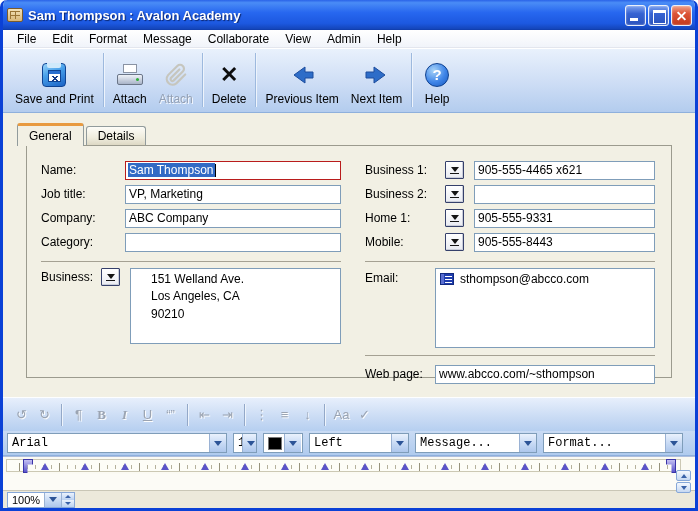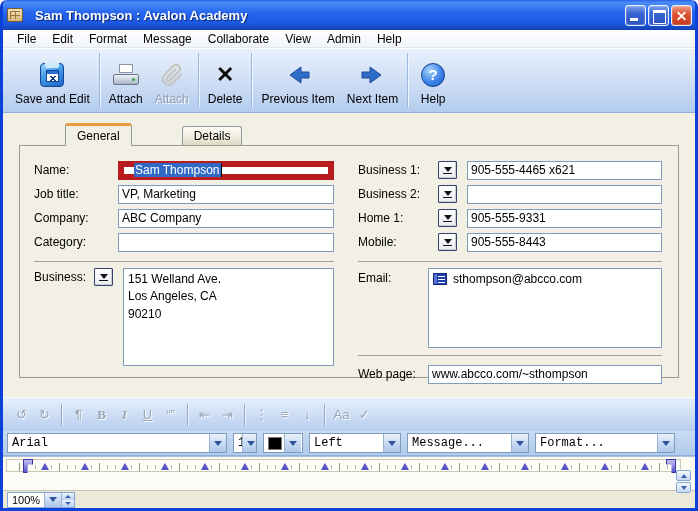--- a/index.html
+++ b/index.html
@@ -5,21 +5,21 @@
   * { margin:0; padding:0; box-sizing:border-box; }
   html,body { width:698px; height:511px; }
   body { font-family:"Liberation Sans", sans-serif; font-size:12px; color:#000; background:#fff; }
 
   .window { width:698px; height:511px; border:3px solid #0b41d6; border-top:none; border-radius:7px 7px 0 0;
             display:flex; flex-direction:column; background:#f2f0e4; overflow:hidden; position:relative; }
 
   
   .titlebar { height:30px; flex:0 0 30px; margin:0 -3px; padding:0 6px 0 7px;
     background:linear-gradient(to bottom,#2a63e8 0%, #4a8cf6 9%, #2767ef 42%, #1c58e0 78%, #1446bb 96%, #0f3aa6 100%);
-    border-radius:7px 7px 0 0; display:flex; align-items:center; gap:12px; }
+    border-radius:7px 7px 0 0; display:flex; align-items:center; gap:5px; }
   .win-icon { width:16px; height:14px; border-radius:2px; border:1px solid #7a5b2c;
     background:linear-gradient(#f4e3bc,#d8b678); position:relative; flex:0 0 16px; }
   .win-icon::after { content:""; position:absolute; inset:2px;
     background:repeating-linear-gradient(to bottom,#9a7436 0 1px, transparent 1px 4px),
                repeating-linear-gradient(to right,#9a7436 0 1px, transparent 1px 5px); }
   .title-text { color:#fff; font-weight:bold; font-size:13px; text-shadow:1px 1px 1px #09246e;
     flex:1; white-space:nowrap; overflow:hidden; }
   .winbtn { width:21px; height:21px; border-radius:3px; border:1px solid #eaf0fb; position:relative;
     background:linear-gradient(#7da1ef,#3663d2 40%, #2b53bd); box-shadow:inset 0 0 2px rgba(255,255,255,.6); }
   .winbtn.close { background:linear-gradient(#f0a188,#dd5436 40%, #c2391c); }
@@ -62,44 +62,44 @@
   .ic-print .dot { position:absolute; right:6px; bottom:8px; width:3px; height:3px; border-radius:50%; background:#2fae3a; }
   .ic-delete { font-size:22px; font-weight:900; color:#0c0c0c; line-height:1; }
   .ic-help { width:24px; height:24px; border-radius:50%; border:1px solid #0f418f; color:#fff; font-weight:bold;
     font-size:15px; display:flex; align-items:center; justify-content:center;
     background:radial-gradient(circle at 35% 30%, #a8d4f8, #3f85e8 55%, #1758bc); }
 
   
   .content { height:284px; flex:0 0 284px; background:#f2f0e4; }
   .tabs { display:flex; align-items:flex-end; padding-left:14px; height:32px; }
   .tab { border:1px solid #919b9c; border-bottom:none; border-radius:3px 3px 0 0; padding:2px 11px 3px;
-    background:linear-gradient(#fdfcf8,#efecdd 60%, #ddd8c4); height:19px; margin-right:2px; position:relative;margin-left:48px; }
+    background:linear-gradient(#fdfcf8,#efecdd 60%, #ddd8c4); height:19px; margin-right:2px; position:relative; }
   .tab.active { background:#f2f0e4; border-top:3px solid #e89a40; height:23px; margin-bottom:-1px; z-index:2; padding-top:3px; }
-  .panel { margin:0 16px; height:233px; border:1px solid #9c9b8e; background:#f2f0e4; padding:12px 16px 12px 14px;
+  .panel { margin:0 23px; height:233px; border:1px solid #9c9b8e; background:#f2f0e4; padding:12px 16px 12px 14px;
     display:flex; gap:24px; }
   .col-left { width:300px; flex:0 0 300px; }
   .col-right { flex:1; }
   .frow { display:flex; align-items:center; height:24px; }
   .frow .flabel { width:84px; flex:0 0 84px; }
   .frow-r .flabel { width:80px; flex:0 0 80px; }
   .xp-input { flex:1; height:19px; border:1px solid #7f9db9; background:#fff; font:12px "Liberation Sans",sans-serif;
     padding:1px 3px; color:#000; outline:none; }
-  .input-like { flex:1; height:19px; border:6px solid #b91c1c; background:#fff; display:flex; align-items:center; padding:0 10px; }
+  .input-like { flex:1; height:19px; border:1px solid #b91c1c; background:#fff; display:flex; align-items:center; padding:0 2px; }
   .sel-text { background:#316ac5; color:#fff; padding:0 1px; white-space:nowrap; }
   .caret { width:1px; height:13px; background:#000; }
   .hr { height:1px; background:#a5a193; margin:7px 0 6px; }
   .drop-btn { width:19px; height:18px; flex:0 0 19px; border:1px solid #35406b; border-radius:1px;
     background:linear-gradient(#ffffff,#e9ebf2); display:flex; flex-direction:column; align-items:center;
     justify-content:center; gap:1px; box-shadow:inset -1px -1px 0 #c9cdd9; margin-right:10px; }
   .drop-btn .tri { width:0; height:0; border-left:4px solid transparent; border-right:4px solid transparent; border-top:5px solid #141414; }
   .drop-btn .bar { width:9px; height:1px; background:#141414; }
   .addr-row { display:flex; align-items:flex-start; margin-top:2px; }
   .addr-row .flabel { width:60px; flex:0 0 60px; padding-top:2px; }
-  .xp-textarea { flex:1; height:98px; border:1px solid #7f9db9; background:#fff; font:12px "Liberation Sans",sans-serif;
-    padding:2px 4px; resize:none; outline:none; line-height:1.45; }
+  .xp-textarea { flex:1; height:76px; border:1px solid #7f9db9; background:#fff; font:12px "Liberation Sans",sans-serif;
+    padding:2px 20px; resize:none; outline:none; line-height:1.45; }
   .email-row { display:flex; align-items:flex-start; margin-top:2px; }
   .email-row .flabel { width:70px; flex:0 0 70px; padding-top:3px; }
   .email-box { flex:1; height:80px; border:1px solid #7f9db9; background:#fff; padding:3px 4px; display:flex; align-items:flex-start; }
   .mail-ic { width:14px; height:12px; flex:0 0 14px; border:1px solid #122a80; margin:1px 6px 0 0; position:relative;
     background:linear-gradient(to right,#5a6fd2 0 3px, #1f3dae 3px); }
   .mail-ic::after { content:""; position:absolute; left:4px; right:1px; top:2px; height:7px;
     background:repeating-linear-gradient(to bottom,#fff 0 1px, transparent 1px 3px); }
   .web-row { display:flex; align-items:center; height:24px; margin-top:0; }
   .web-row .flabel { width:70px; flex:0 0 70px; }
 
@@ -181,21 +181,21 @@
     <span class="menu-item">Admin</span>
     <span class="menu-item">Help</span>
   </div>
 
   <div class="toolbar">
     <div class="tb-btn">
       <span class="ic ic-save">
           <span class="disk"></span>
           <span class="win"></span>
         </span>
-      <span class="lbl">Save and Edit</span>
+      <span class="lbl">Save and Print</span>
     </div>
     <div class="tb-sep"></div>
     <div class="tb-btn">
       <span class="ic ic-print">
           <span class="paper"></span>
           <span class="bodyp"></span>
           <span class="dot"></span>
         </span>
       <span class="lbl">Attach</span>
     </div>
@@ -362,21 +362,21 @@
       <span class="cbtn">
           <span class="tri"></span>
         </span>
     </div>
     <div class="combo" style="width:40px">
       <span class="swatch" style="background:#000000"></span>
       <span class="cbtn">
           <span class="tri"></span>
         </span>
     </div>
-    <div class="combo" style="width:92px">
+    <div class="combo" style="width:100px">
       <span class="val">Left</span>
       <span class="cbtn">
           <span class="tri"></span>
         </span>
     </div>
     <div class="combo" style="width:122px">
       <span class="val">Message...</span>
       <span class="cbtn">
           <span class="tri"></span>
         </span>

